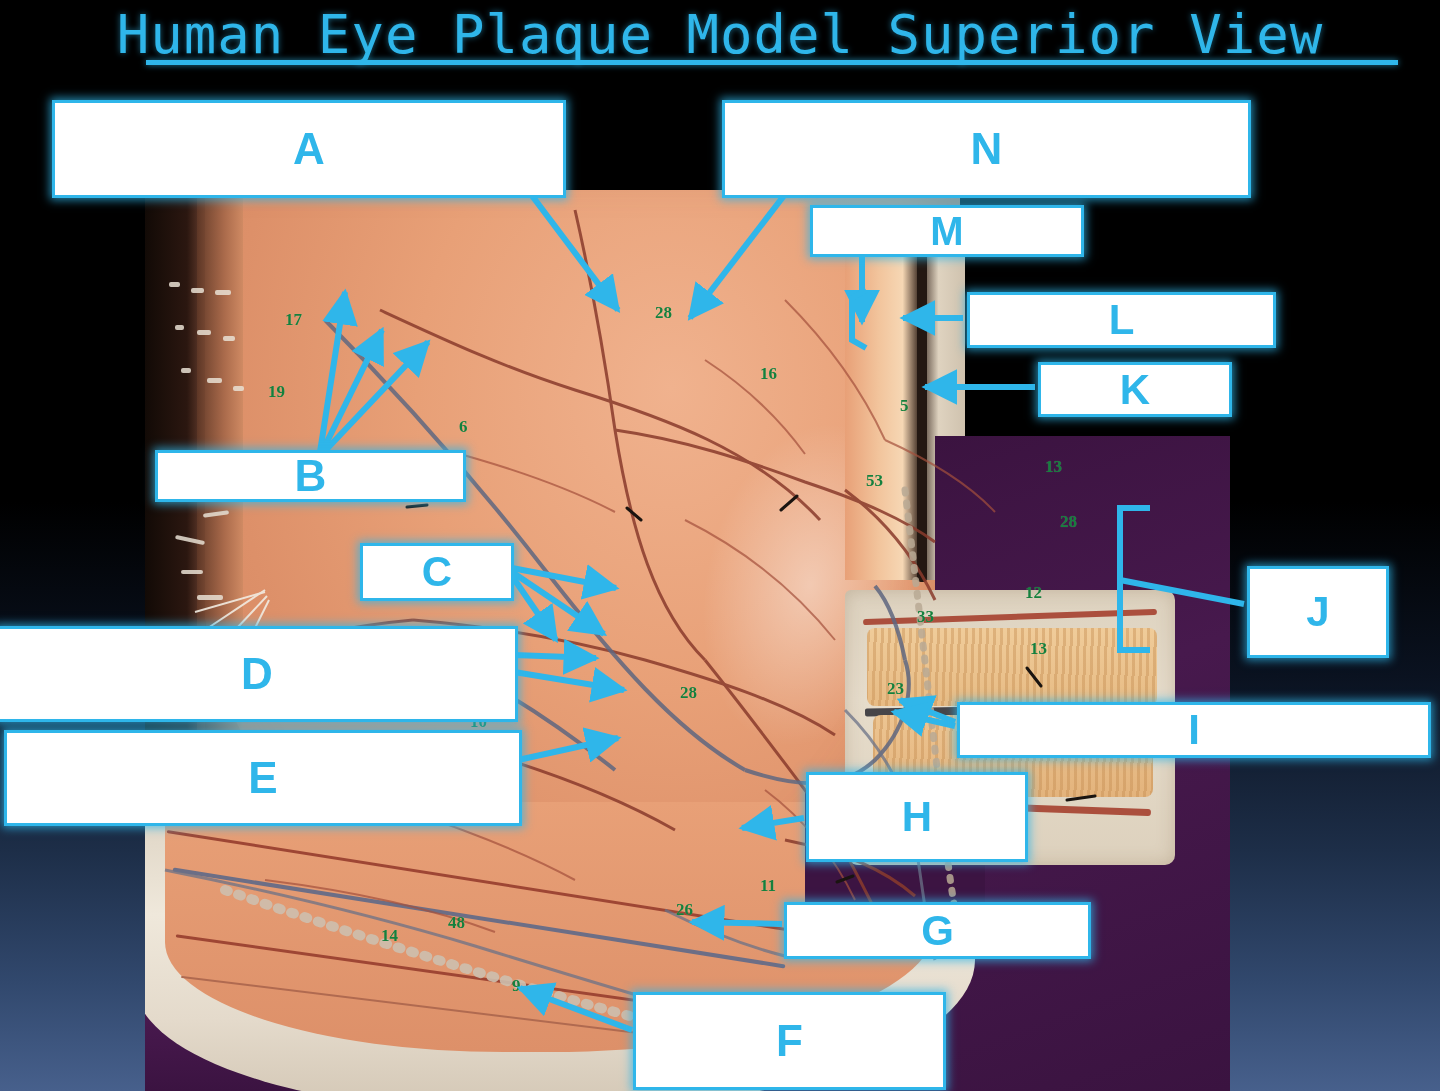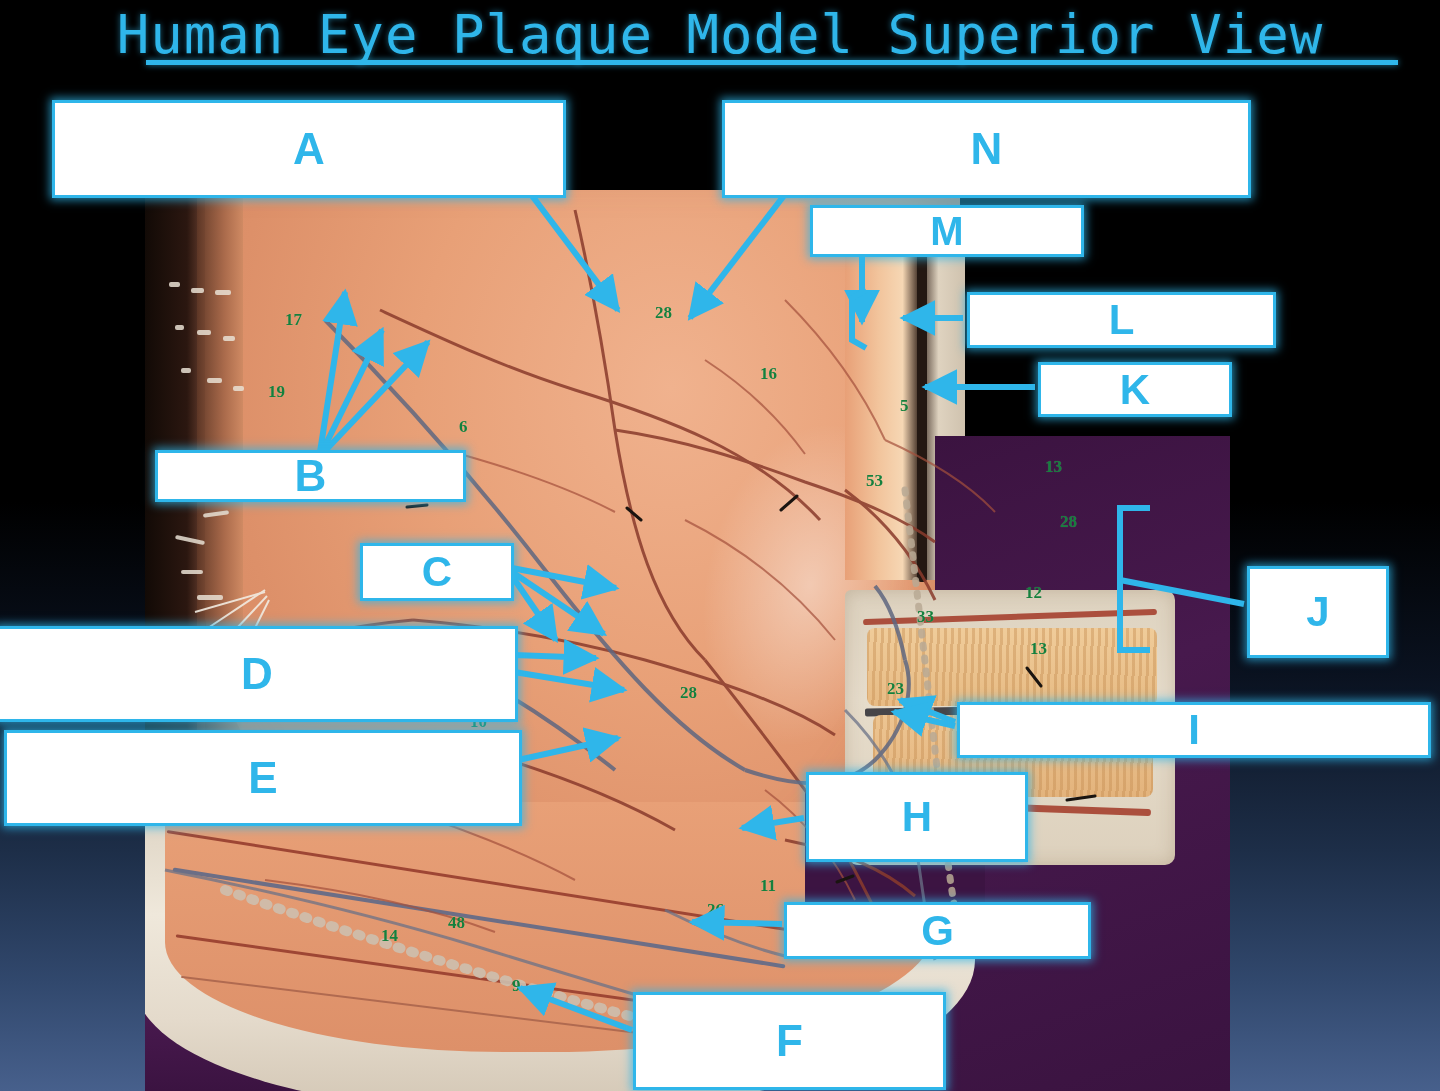--- a/index.html
+++ b/index.html
@@ -272,21 +272,21 @@
         <div class="num" style="left: 900px; top: 267px;">13</div>
         <div class="num" style="left: 915px; top: 322px;">28</div>
         <div class="num" style="left: 880px; top: 393px; font-family: Liberation Serif, serif;">12</div>
         <div class="num" style="left: 772px; top: 417px; text-align: right;">33</div>
         <div class="num" style="left: 885px; top: 449px;">13</div>
         <div class="num" style="left: 535px; top: 493px;">28</div>
         <div class="num" style="left: 742px; top: 489px;">23</div>
         <div class="num" style="left: 325px; top: 522px;">10</div>
         <div class="num" style="left: 615px; top: 650px; margin-top: 36px;">11</div>
         <div class="num" style="left: 303px; top: 723px;">48</div>
-        <div class="num" style="left: 562px; top: 710px;">26</div>
+        <div class="num" style="left: 531px; top: 710px;">26</div>
         <div class="num" style="left: 236px; top: 736px;">14</div>
         <div class="num" style="left: 367px; top: 786px;">9</div>
       </div>
   </div>
 
   <svg id="leaders" viewBox="0 0 1440 1091">
     <defs>
       <marker id="arw" viewBox="0 0 10 10" refX="9" refY="5" markerWidth="6" markerHeight="6" orient="auto-start-reverse">
         <path d="M0 0 L10 5 L0 10 z" fill="#2fb6ea"></path>
       </marker>

